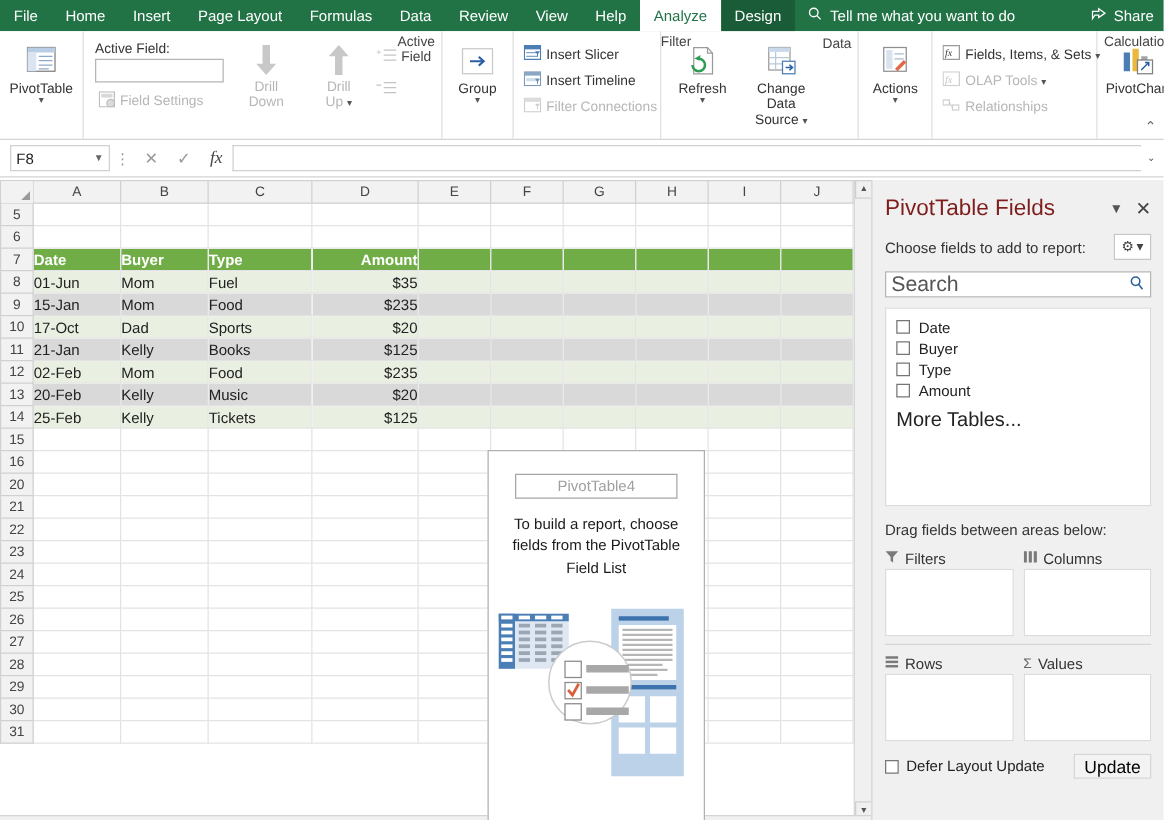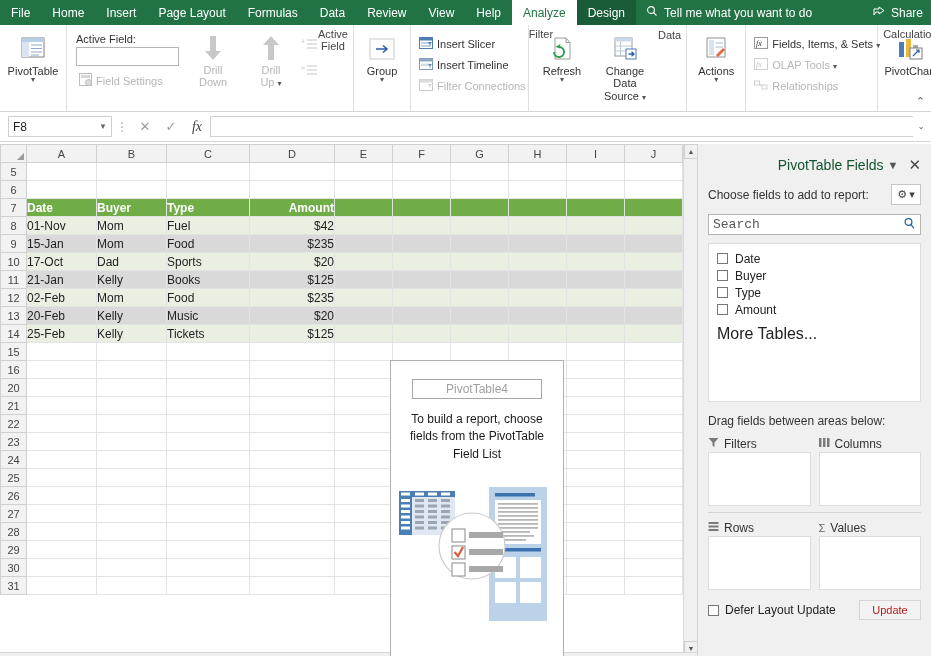--- a/index.html
+++ b/index.html
@@ -82,21 +82,21 @@
 
   
   .ic { display:inline-block; vertical-align:middle; }
 
   
   #formulabar {
     height: 30px; background: #fff; display: flex; align-items: center;
     border-bottom: 1px solid #d4d4d4; padding: 0 2px;
   }
   #namebox {
-    width: 104px; height: 21px; margin-left: 6px; border: 1px solid #d0d0d0;
+    width: 80px; height: 21px; margin-left: 6px; border: 1px solid #d0d0d0;
     background:#fff; display: flex; align-items: center; padding: 0 4px;
     font-size: 12px; color:#222;
   }
   #namebox .nb-caret { margin-left: auto; font-size: 8px; color: #666; }
   .fb-dots { color:#9a9a9a; font-size: 12px; letter-spacing:0; padding:0 4px;}
   .fbbtn { width: 26px; text-align: center; color: #9c9c9c; font-size: 13px; }
   .fbbtn.fx { color:#444; font-style: italic; font-family:"Liberation Serif",serif; font-size:14px;}
   #formulainput {
     flex: 1; height: 21px; border: 1px solid #d0d0d0; background: #fff;
     margin-right: 0; border-right:none;
@@ -161,53 +161,53 @@
   }
   #pivot-art { margin-top: 16px; position: relative; width: 160px; height: 150px; }
 
   
   #fields-pane {
     position: absolute; right: 0; top: 144px; width: 234px; height: 512px;
     background: #f0f0f0; border-left: 1px solid #d4d4d4;
     padding: 0 10px;
   }
   #fp-title-row { display: flex; align-items: center; padding-top: 12px; }
-  #fp-title { font-size: 14px; color: #14532d; flex: 1; text-align: right; }
+  #fp-title { font-size: 18px; color: #7f1d1d; flex: 1; }
   .fp-ic { color: #555; font-size: 11px; padding: 0 4px; }
   #fp-close { color: #444; font-size: 15px; padding-left: 6px; }
   #fp-choose-row { display: flex; align-items: center; margin-top: 10px; }
   #fp-choose { font-size: 12px; color: #333; flex: 1; }
   #fp-gear {
     width: 30px; height: 21px; border: 1px solid #c6c6c6; background: #fff;
     display: flex; align-items: center; justify-content: center; gap: 2px;
     font-size: 11px; color: #444;
   }
   #fp-search {
     margin-top: 9px; height: 21px; border: 1px solid #b5b5b5; background: #fff;
     display: flex; align-items: center; padding: 0 4px;
   }
-  #fp-search .ph { flex: 1; font-size: 13px; color: #555; font-family: Liberation Mono, monospace; }
+  #fp-search .ph { flex: 1; font-size: 17px; color: #555; }
   #fp-search .mag { color: #2a6099; font-size: 12px; }
   #fp-list {
     margin-top: 8px; height: 159px; background: #fff;
     border: 1px solid #dcdcdc; padding: 6px 8px; overflow: hidden;
   }
   .fl-item { display: flex; align-items: center; gap: 7px; height: 17px; font-size: 12px; color:#222;}
   .chk { width: 11px; height: 11px; border: 1px solid #767676; background: #fff; }
   #fp-more { margin-top: 7px; font-size: 16px; color: #222; }
   #fp-drag-label { margin-top: 12px; font-size: 12px; color: #333; }
   #fp-areas { margin-top: 7px; display: grid; grid-template-columns: 1fr 1fr; gap: 6px 8px; }
   .area-hd { display: flex; align-items: center; gap: 5px; font-size: 12px; color: #333; height: 17px; }
   .area-box { height: 54px; background: #fff; border: 1px solid #dcdcdc; }
   .a-ic { color: #666; font-size: 11px; }
   #fp-bottom { margin-top: 10px; display: flex; align-items: center; }
   #fp-defer { display: flex; align-items: center; gap: 6px; font-size: 12px; color: #222; flex: 1; }
   #fp-update {
     width: 62px; height: 20px; border: 1px solid #d6d6d6; background: #f3f3f3;
-    color: #b91c1c; font-size: 11px; display: flex; align-items: center; justify-content: center;
+    color: #000000; font-size: 14px; display: flex; align-items: center; justify-content: center;
   }
   .areas-sep { grid-column: 1 / -1; height: 1px; background: #d5d5d5; }
 
   
   #tabs-strip {
     position: absolute; left: 0; bottom: 0; width: 697px; height: 4px;
     background: #f0f0f0; border-top: 1px solid #d4d4d4;
   }
 </style>
 </head>
@@ -569,24 +569,24 @@
           <td class="cell"></td>
           <td class="cell"></td>
           <td class="cell"></td>
           <td class="cell"></td>
           <td class="cell"></td>
           <td class="cell"></td>
         </tr>
 
     <tr class="band-a">
           <th class="rowhdr">8</th>
-          <td class="cell">01-Nov</td>
+          <td class="cell">01-Jun</td>
           <td class="cell">Mom</td>
           <td class="cell">Fuel</td>
-          <td class="cell num">$42</td>
+          <td class="cell num">$35</td>
           <td class="cell"></td>
           <td class="cell"></td>
           <td class="cell"></td>
           <td class="cell"></td>
           <td class="cell"></td>
           <td class="cell"></td>
         </tr>
     <tr class="band-b">
           <th class="rowhdr">9</th>
           <td class="cell">15-Jan</td>

